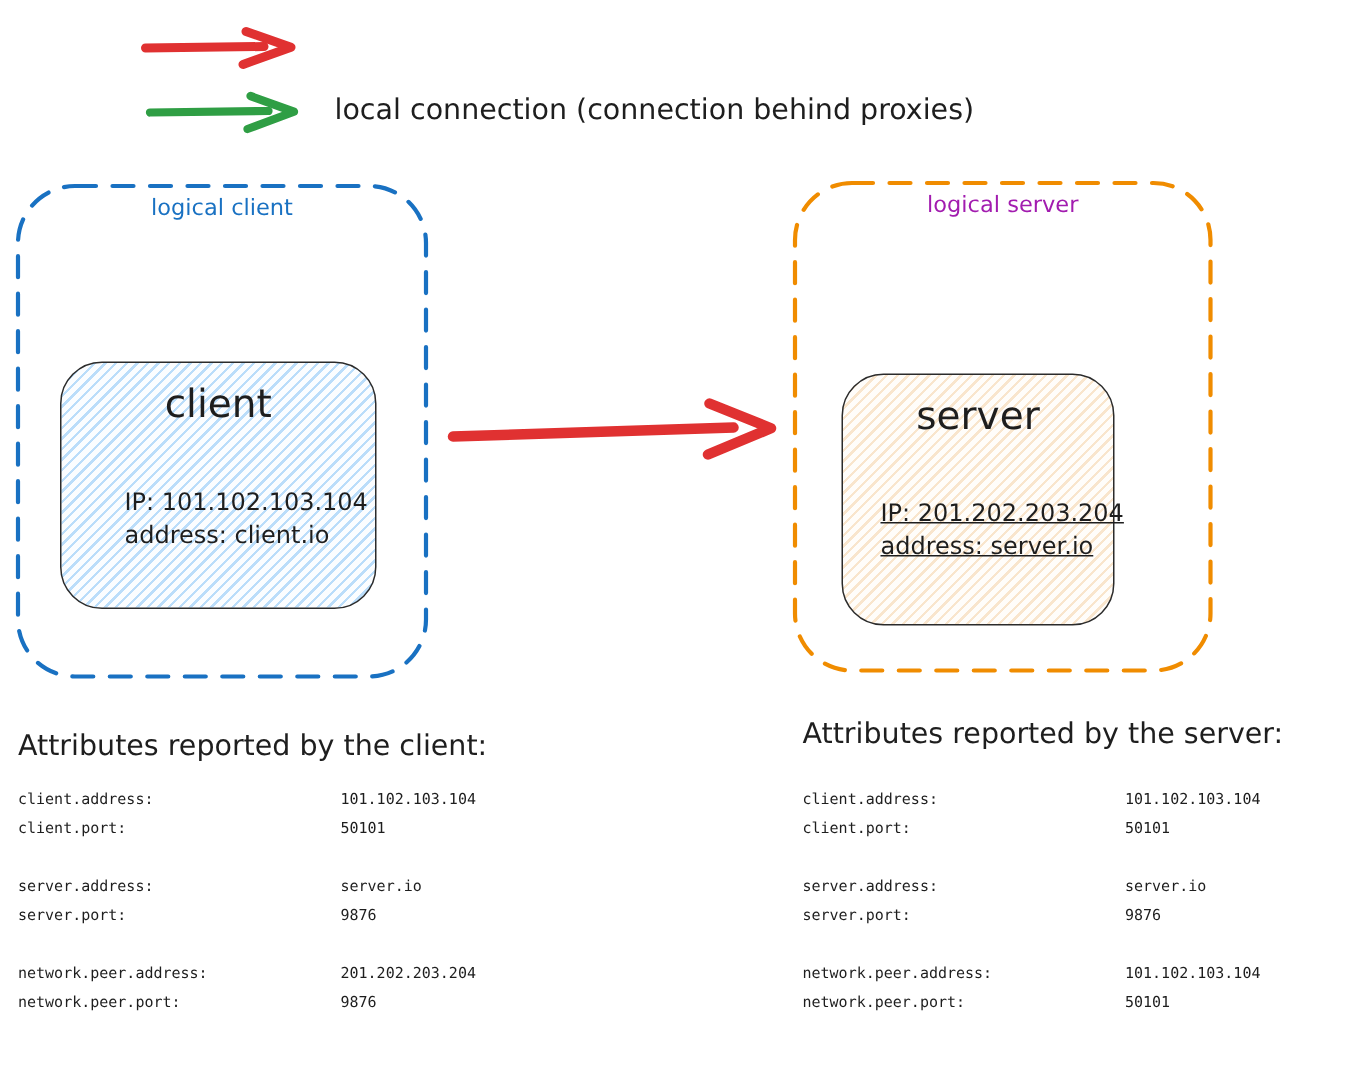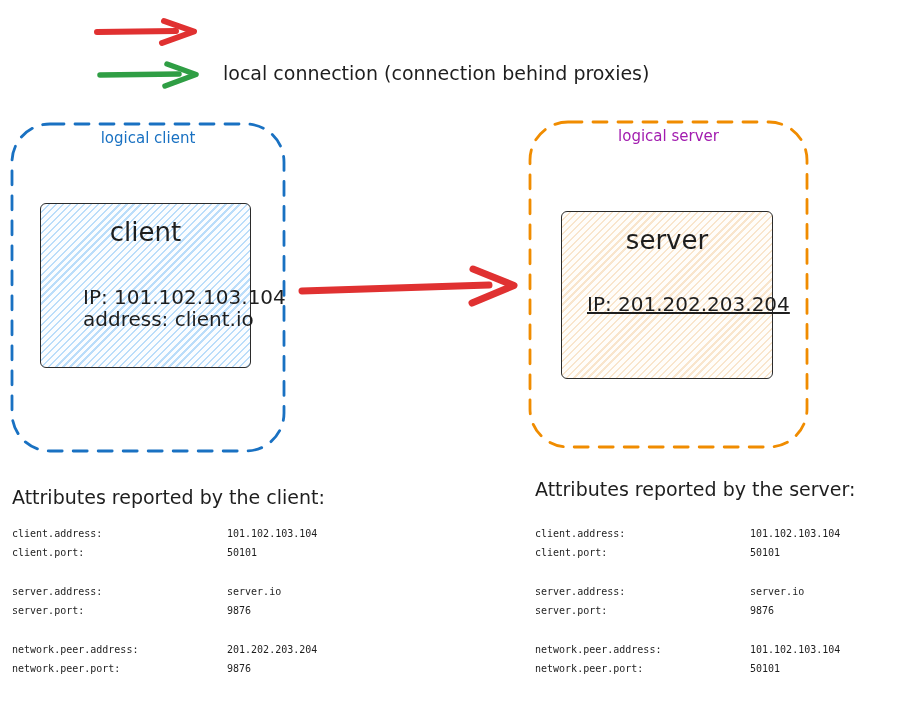--- a/index.html
+++ b/index.html
@@ -28,21 +28,22 @@
     white-space: nowrap;
     text-align: center;
     width: 100%;
   }
   .logical-label.blue  { color: #1971c2; }
   .logical-label.orange{ color: #a21caf; }
 
   
   .node {
     border: 1.7px solid #2b2b2b;
-    border-radius: 6px;
+    border-radius: 28px;
+    margin-top: 38px;
   }
   .node.client-node {
     background:
       repeating-linear-gradient(135deg,
         rgba(134,195,246,0.55) 0px, rgba(134,195,246,0.55) 1.6px,
         rgba(255,255,255,0) 1.6px, rgba(255,255,255,0) 5px),
       #fbfdff;
   }
   .node.server-node {
     background:
@@ -52,21 +53,21 @@
       #fffdfa;
   }
   .node-title {
     text-align: center;
     font-size: 26px;
     margin-top: 13px;
     color: #1e1e1e;
   }
   .node-lines {
     position: absolute;
-    font-size: 20px;
+    font-size: 16px;
     line-height: 22px;
     color: #1e1e1e;
     white-space: nowrap;
   }
 
   
   .attr-heading {
     font-size: 19px;
     white-space: nowrap;
     color: #1e1e1e;
@@ -126,24 +127,25 @@
     </svg>
   </div>
 
   <div class="abs" style="left:528px; top:120px; width:281px; height:329px;">
     <svg width="281" height="329" viewBox="0 0 281 329">
       <rect x="2" y="2" width="277" height="325" rx="38" fill="none" stroke="#f08c00" stroke-width="2.8" stroke-dasharray="14 11" stroke-linecap="round"></rect>
     </svg>
     <div class="abs logical-label orange" style="left:0; top:7px;">logical server</div>
   </div>
 
-  <div class="abs node server-node" style="left:561px; top:211px; width:212px; height:168px;">
+  <div class="abs node server-node" style="left:561px; top:211px; width:182px; height:168px;">
     <div class="node-title">server</div>
     <div class="node-lines" style="left:25px; top:81px;text-decoration:underline;">
       <div>IP: 201.202.203.204</div>
+      <div>address: server.io</div>
     </div>
   </div>
 
   <div class="abs attr-heading" style="left:12px; top:486px;">Attributes reported by the client:</div>
   <div class="abs attr-table" style="left:12px; top:524px;">
     <div class="attr-group">
       <div class="attr-row">
         <span class="attr-key">client.address:</span>
         <span class="attr-value">101.102.103.104</span>
       </div>

